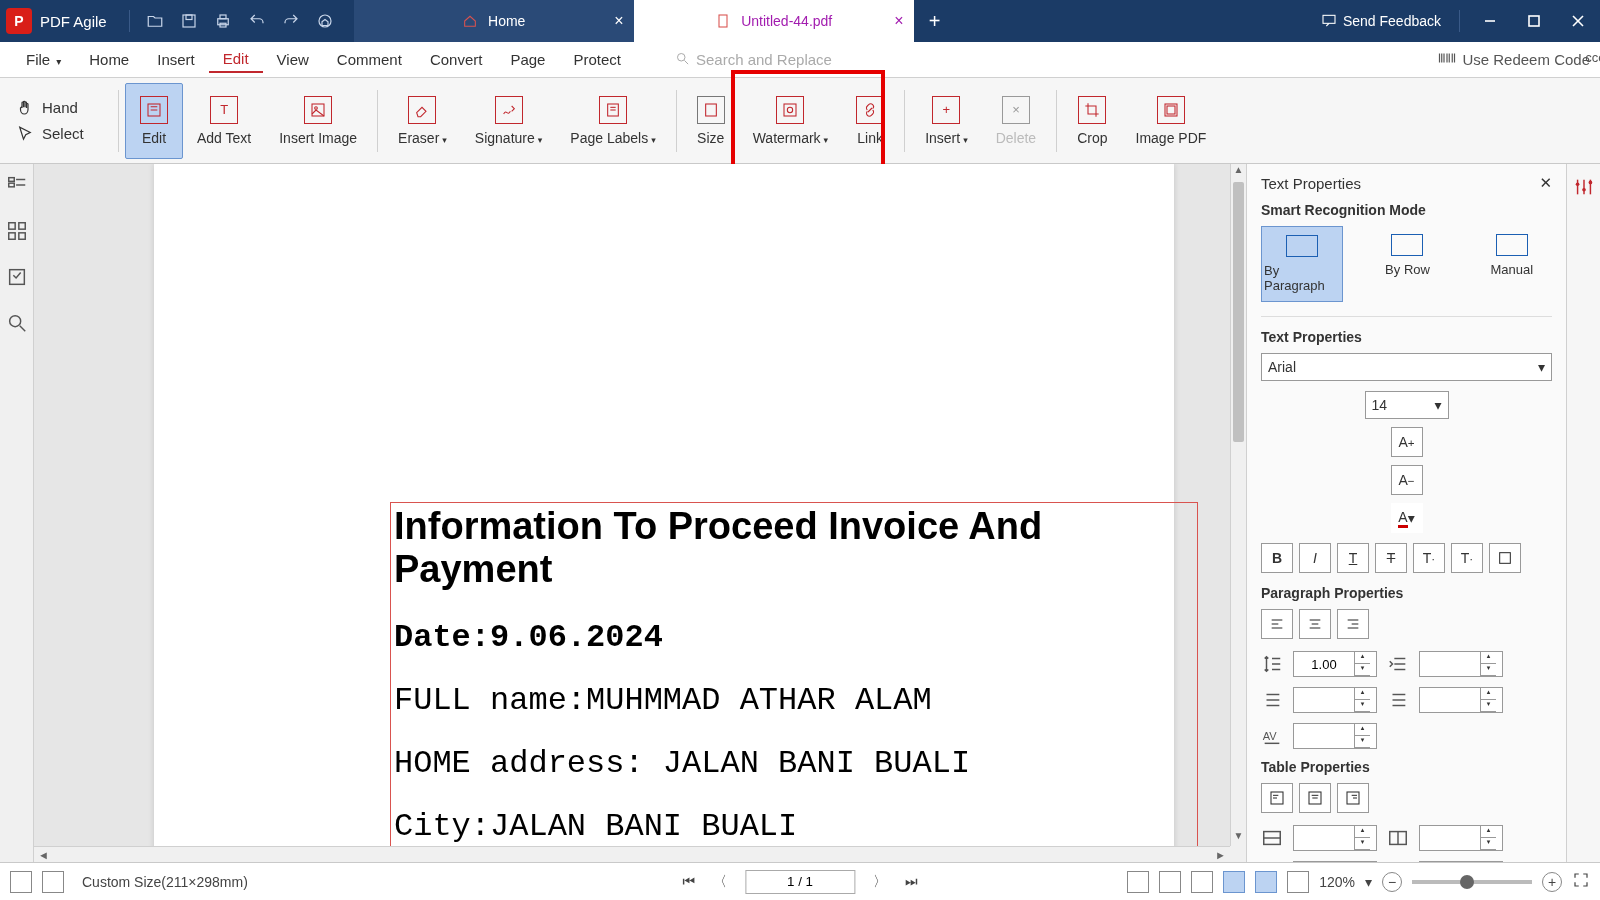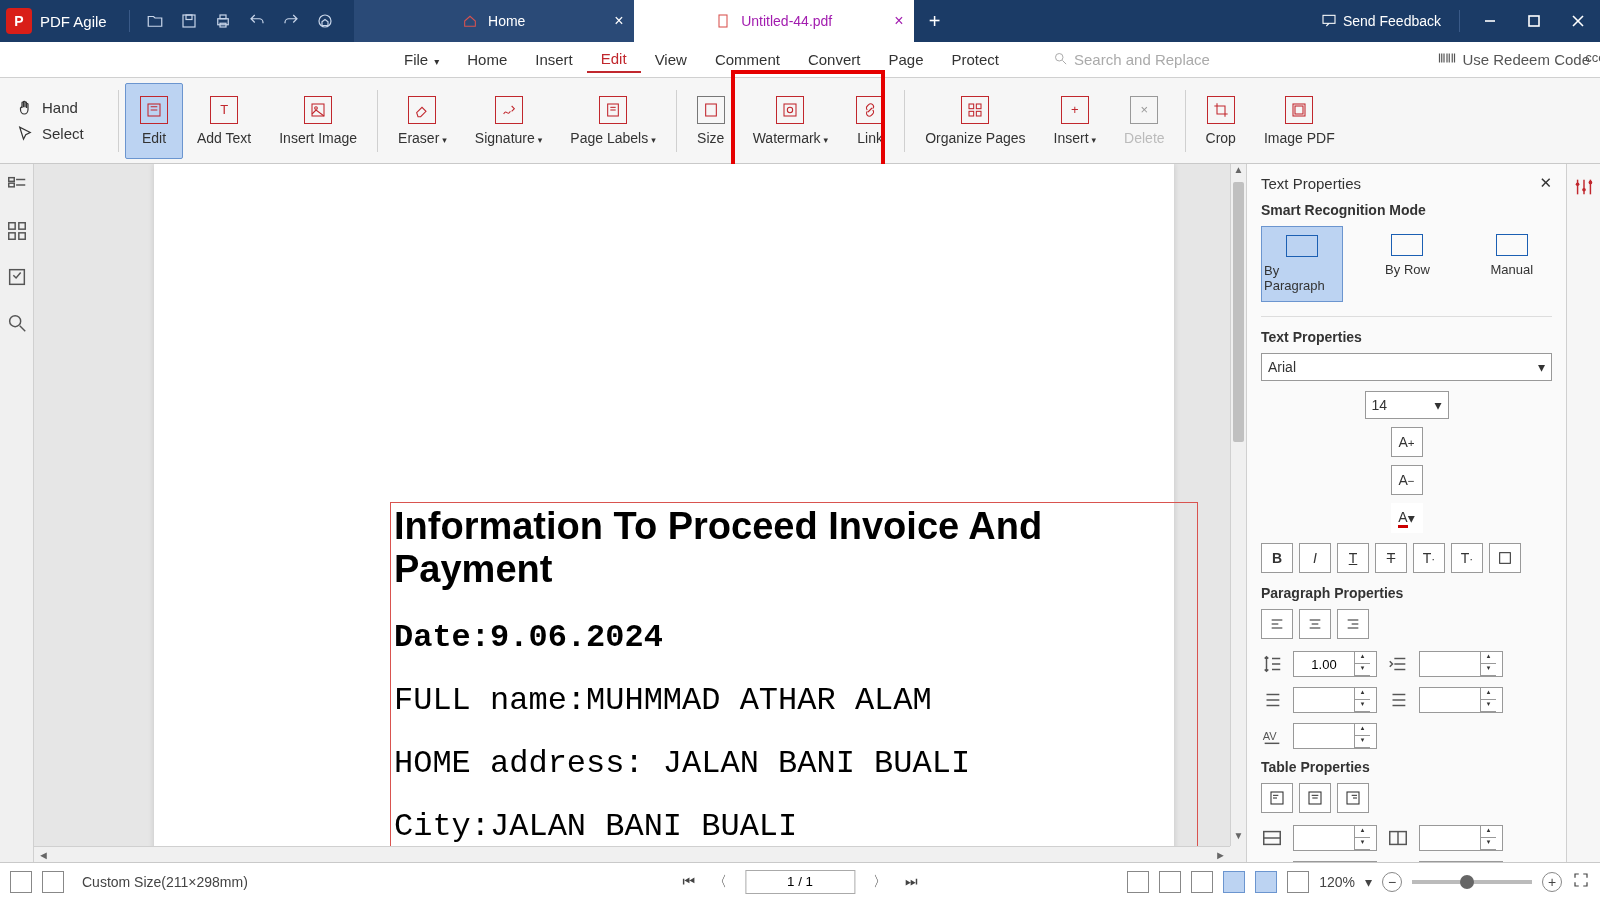--- a/index.html
+++ b/index.html
@@ -19,21 +19,21 @@
 .tab.active { background: #fff; color: #a21caf; }
 .tab .tab-ico { width: 16px; height: 16px; margin-right: 10px; }
 .tab .tab-close { position: absolute; right: 10px; font-size: 16px; }
 .newtab { width: 42px; display: flex; align-items: center; justify-content: center; font-size: 20px; cursor: pointer; }
 
 .tb-right { position: absolute; right: 0; display: flex; align-items: center; height: 42px; }
 .feedback { display: flex; align-items: center; gap: 6px; margin-right: 10px; font-size: 14px; cursor: pointer; }
 .winbtn { width: 44px; height: 42px; display: flex; align-items: center; justify-content: center; cursor: pointer; }
 
 
-.menurow { height: 36px; background: #fff; display: flex; align-items: center; padding: 0 12px; border-bottom: 1px solid #d0d0d0; position: relative; justify-content: center; }
+.menurow { height: 36px; background: #fff; display: flex; align-items: center; padding: 0 12px; border-bottom: 1px solid #d0d0d0; position: relative; }
 .menuitem { padding: 4px 14px; font-size: 15px; color: #333; cursor: pointer; }
 .menuitem.file::after { content: "▾"; font-size: 10px; margin-left: 6px; }
 .menuitem.active { color: #c1272d; border-bottom: 2px solid #c1272d; }
 .search-replace { margin-left: 40px; color: #aaa; font-size: 15px; display: flex; align-items: center; gap: 6px; }
 .redeem { position: absolute; right: 10px; color: #555; font-size: 15px; display: flex; align-items: center; gap: 6px; }
 .account-chip { position: absolute; right: -20px; top: 8px; font-size: 13px; color: #555; }
 
 
 .ribbon { height: 86px; background: #f6f6f6; border-bottom: 1px solid #c9c9c9; display: flex; align-items: center; padding-left: 8px; }
 .side-tools { width: 104px; display: flex; flex-direction: column; gap: 8px; padding-left: 8px; }
@@ -309,31 +309,20 @@
     </div>
   <div class="rbtn">
       <div class="ico">
         <svg width="16" height="16" viewBox="0 0 24 24">
           <path d="M9 15l6-6M8 12a4 4 0 010-6l2-2a4 4 0 016 6M16 12a4 4 0 010 6l-2 2a4 4 0 01-6-6"></path>
         </svg>
       </div>
       <span>Link</span>
     </div>
   <div class="vsep"></div>
-  <div class="rbtn">
-      <div class="ico">
-        <svg width="16" height="16" viewBox="0 0 24 24">
-          <rect x="3" y="3" width="7" height="7"></rect>
-          <rect x="14" y="3" width="7" height="7"></rect>
-          <rect x="3" y="14" width="7" height="7"></rect>
-          <rect x="14" y="14" width="7" height="7"></rect>
-        </svg>
-      </div>
-      <span>Organize Pages</span>
-    </div>
   <div class="rbtn">
       <div class="ico">+</div>
       <span class="dd">Insert</span>
     </div>
   <div class="rbtn disabled">
       <div class="ico gray">×</div>
       <span>Delete</span>
     </div>
   <div class="vsep"></div>
   <div class="rbtn">

